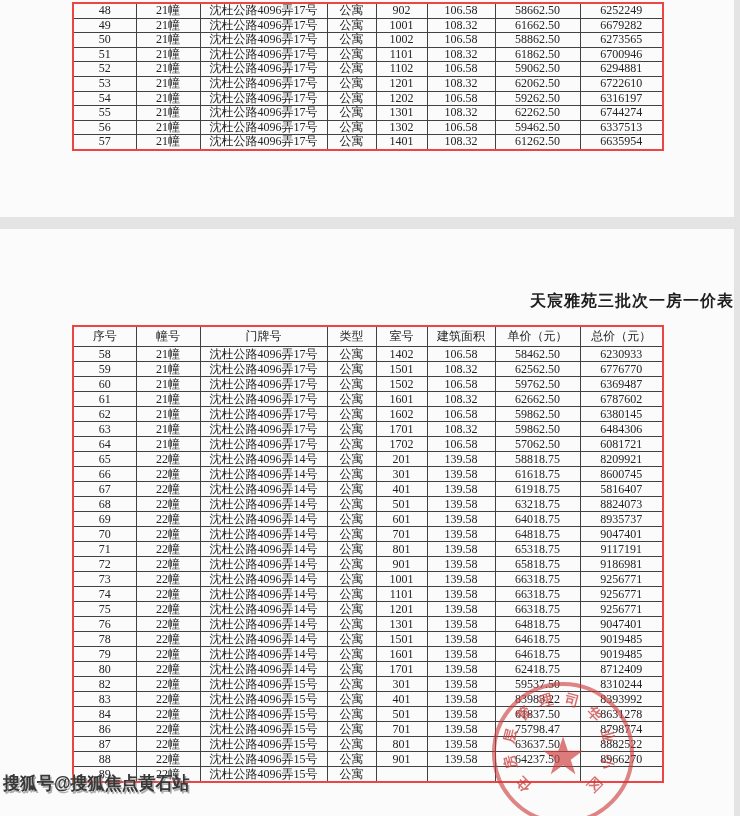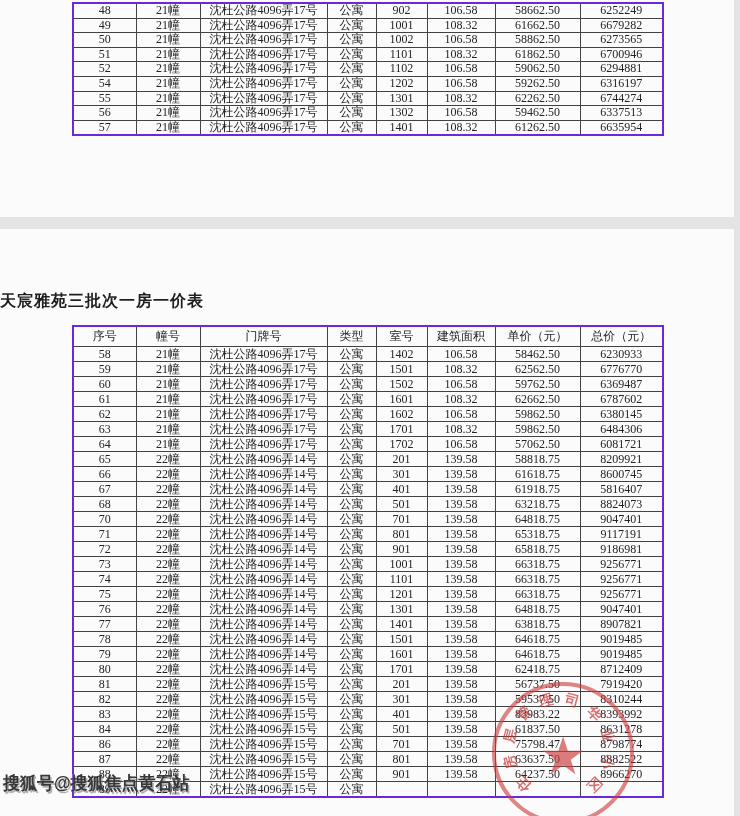--- a/index.html
+++ b/index.html
@@ -9,36 +9,36 @@
     font-family:"Liberation Serif","DejaVu Serif",serif;
   }
   .page{
     position:absolute;left:0;width:734px;background:#fbfbfb;overflow:hidden;
   }
   #page1{top:0;height:217px;}
   #page2{top:229px;height:587px;}
   table.price{
     position:absolute;border-collapse:collapse;table-layout:fixed;
     width:590px;left:72px;background:transparent;
-    border:2px solid #6d28d9;
+    border:2px solid #ef4444;
   }
   #table1{top:2px;}
   #table2{top:96px;}
   .price th,.price td{
     border:1px solid #424242;
     font-size:12px;color:#242424;text-align:center;vertical-align:middle;
     padding:0;overflow:hidden;white-space:nowrap;
     font-family:"Liberation Serif","DejaVu Serif",serif;
     font-weight:normal;
   }
   #table1 td{height:13.6px;line-height:13.6px;}
   #table2 th{height:19px;line-height:19px;}
   #table2 td{height:14px;line-height:14px;}
   .doc-title{
-    position:absolute;left:0;top:62px;width:734px;text-align:left;
+    position:absolute;left:0;top:62px;width:734px;text-align:right;
     font-size:16px;font-weight:bold;color:#1f1f1f;letter-spacing:1px;
   }
   .watermark{
     position:absolute;left:3px;top:772px;z-index:6;
     font-family:"Liberation Sans","DejaVu Sans",sans-serif;
     font-weight:bold;font-size:17px;color:#383838;letter-spacing:0px;
     text-shadow:1.5px 1.5px 0 rgba(110,110,110,.55), -0.5px -0.5px 0 rgba(250,250,250,.6);
     transform:scaleY(1.05);
   }
   .stamp{
@@ -117,20 +117,30 @@
         </tr>
         <tr>
           <td>52</td>
           <td>21幢</td>
           <td>沈杜公路4096弄17号</td>
           <td>公寓</td>
           <td>1102</td>
           <td>106.58</td>
           <td>59062.50</td>
           <td>6294881</td>
+        </tr>
+        <tr>
+          <td>53</td>
+          <td>21幢</td>
+          <td>沈杜公路4096弄17号</td>
+          <td>公寓</td>
+          <td>1201</td>
+          <td>108.32</td>
+          <td>62062.50</td>
+          <td>6722610</td>
         </tr>
         <tr>
           <td>54</td>
           <td>21幢</td>
           <td>沈杜公路4096弄17号</td>
           <td>公寓</td>
           <td>1202</td>
           <td>106.58</td>
           <td>59262.50</td>
           <td>6316197</td>
@@ -299,20 +309,30 @@
           <td>68</td>
           <td>22幢</td>
           <td>沈杜公路4096弄14号</td>
           <td>公寓</td>
           <td>501</td>
           <td>139.58</td>
           <td>63218.75</td>
           <td>8824073</td>
         </tr>
         <tr>
+          <td>69</td>
+          <td>22幢</td>
+          <td>沈杜公路4096弄14号</td>
+          <td>公寓</td>
+          <td>601</td>
+          <td>139.58</td>
+          <td>64018.75</td>
+          <td>8935737</td>
+        </tr>
+        <tr>
           <td>70</td>
           <td>22幢</td>
           <td>沈杜公路4096弄14号</td>
           <td>公寓</td>
           <td>701</td>
           <td>139.58</td>
           <td>64818.75</td>
           <td>9047401</td>
         </tr>
         <tr>
@@ -369,30 +389,20 @@
           <td>76</td>
           <td>22幢</td>
           <td>沈杜公路4096弄14号</td>
           <td>公寓</td>
           <td>1301</td>
           <td>139.58</td>
           <td>64818.75</td>
           <td>9047401</td>
         </tr>
         <tr>
-          <td>77</td>
-          <td>22幢</td>
-          <td>沈杜公路4096弄14号</td>
-          <td>公寓</td>
-          <td>1401</td>
-          <td>139.58</td>
-          <td>63818.75</td>
-          <td>8907821</td>
-        </tr>
-        <tr>
           <td>78</td>
           <td>22幢</td>
           <td>沈杜公路4096弄14号</td>
           <td>公寓</td>
           <td>1501</td>
           <td>139.58</td>
           <td>64618.75</td>
           <td>9019485</td>
         </tr>
         <tr>
@@ -407,30 +417,20 @@
         </tr>
         <tr>
           <td>80</td>
           <td>22幢</td>
           <td>沈杜公路4096弄14号</td>
           <td>公寓</td>
           <td>1701</td>
           <td>139.58</td>
           <td>62418.75</td>
           <td>8712409</td>
-        </tr>
-        <tr>
-          <td>81</td>
-          <td>22幢</td>
-          <td>沈杜公路4096弄15号</td>
-          <td>公寓</td>
-          <td>201</td>
-          <td>139.58</td>
-          <td>56737.50</td>
-          <td>7919420</td>
         </tr>
         <tr>
           <td>82</td>
           <td>22幢</td>
           <td>沈杜公路4096弄15号</td>
           <td>公寓</td>
           <td>301</td>
           <td>139.58</td>
           <td>59537.50</td>
           <td>8310244</td>

